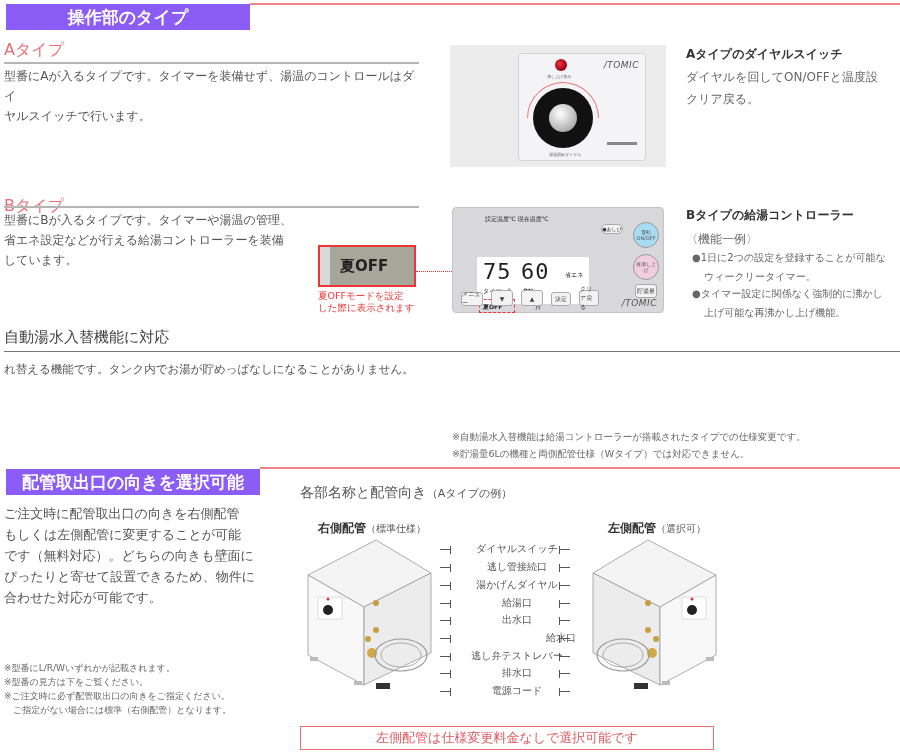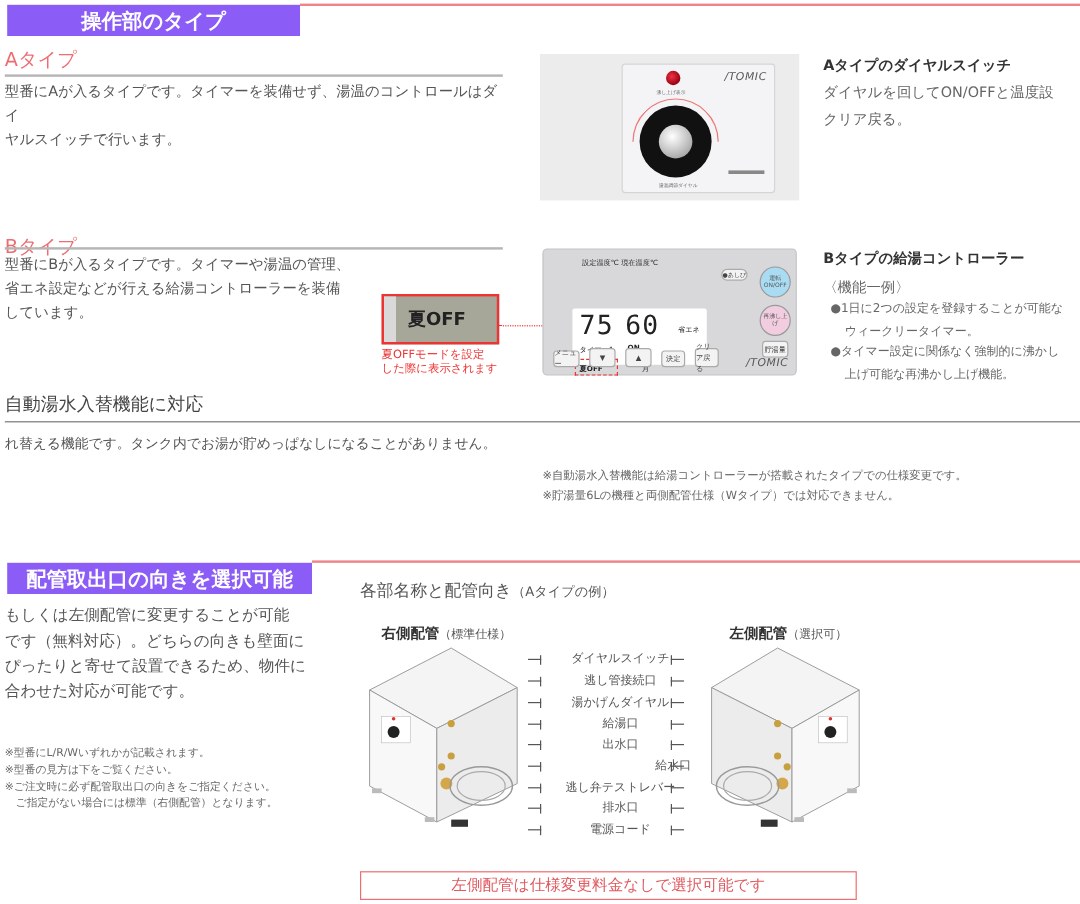--- a/index.html
+++ b/index.html
@@ -5,21 +5,21 @@
   * { box-sizing: border-box; margin: 0; padding: 0; }
   body { width: 900px; height: 753px; background: #ffffff; font-family: "DejaVu Sans", sans-serif; color: #555; position: relative; overflow: hidden; }
   .abs { position: absolute; }
   .sec-header { position: absolute; left: 6px; height: 26px; background: #8b5cf6; color: #fff; font-weight: bold; font-size: 17px; display: flex; align-items: center; justify-content: center; }
   .sec-line { position: absolute; height: 2px; background: #ec6d72; opacity: 0.85; }
   .sub-title { position: absolute; font-size: 16px; color: #ec6d72; }
   .sub-rule { position: absolute; height: 2px; background: #b5b5b5; }
   .body-text { position: absolute; font-size: 12px; line-height: 20px; color: #555; }
   .cap-title { position: absolute; font-size: 12px; color: #333; font-weight: bold; }
   .cap-text { position: absolute; font-size: 12px; line-height: 22px; color: #666; }
-  .note { position: absolute; font-size: 9.5px; line-height: 17px; color: #666; }
+  .note { position: absolute; font-size: 9.5px; line-height: 17px; color: #666; margin-top: 40px; }
 
   
   .dial-photo { left: 450px; top: 45px; width: 216px; height: 122px; background: #ececec; }
   .dial-plate { position: absolute; left: 68px; top: 8px; width: 128px; height: 108px; background: #f4f4f6; border: 1px solid #d5d5d8; border-radius: 3px; }
   .dial-lamp { position: absolute; left: 36px; top: 5px; width: 12px; height: 12px; border-radius: 50%; background: radial-gradient(circle at 40% 40%, #e34 0%, #901 70%, #500 100%); }
   .dial-knob { position: absolute; left: 14px; top: 34px; width: 60px; height: 60px; border-radius: 50%; background: #111; }
   .dial-knob .cap { position: absolute; left: 16px; top: 16px; width: 28px; height: 28px; border-radius: 50%; background: radial-gradient(circle at 40% 35%, #fff 0%, #bbb 60%, #888 100%); }
   .dial-arc { position: absolute; left: 8px; top: 28px; width: 72px; height: 72px; border-radius: 50%; border: 1px solid #e77; border-bottom-color: transparent; border-left-color: transparent; transform: rotate(-45deg); }
   .brand { position: absolute; font-style: italic; font-size: 9px; color: #555; letter-spacing: 0.5px; }
   .tiny { position: absolute; font-size: 4px; color: #666; }
@@ -148,20 +148,21 @@
 </div>
 <div class="note" style="left:452px;top:388px;">
   <div>※自動湯水入替機能は給湯コントローラーが搭載されたタイプでの仕様変更です。</div>
   <div>※貯湯量6Lの機種と両側配管仕様（Wタイプ）では対応できません。</div>
 </div>
 
 <div class="sec-header" style="top:469px;width:254px;">配管取出口の向きを選択可能</div>
 <div class="sec-line" style="left:260px;top:467px;width:640px;"></div>
 
 <div class="body-text" style="left:4px;top:503px;width:270px;font-size:13px;line-height:21px;">
+  <div>ご注文時に配管取出口の向きを右側配管</div>
   <div>もしくは左側配管に変更することが可能</div>
   <div>です（無料対応）。どちらの向きも壁面に</div>
   <div>ぴったりと寄せて設置できるため、物件に</div>
   <div>合わせた対応が可能です。</div>
 </div>
 <div class="note" style="left:4px;top:621px;line-height:14px;font-size:9px;">
   <div>※型番にL/R/Wいずれかが記載されます。</div>
   <div>※型番の見方は下をご覧ください。</div>
   <div>※ご注文時に必ず配管取出口の向きをご指定ください。</div>
   <div>　ご指定がない場合には標準（右側配管）となります。</div>

